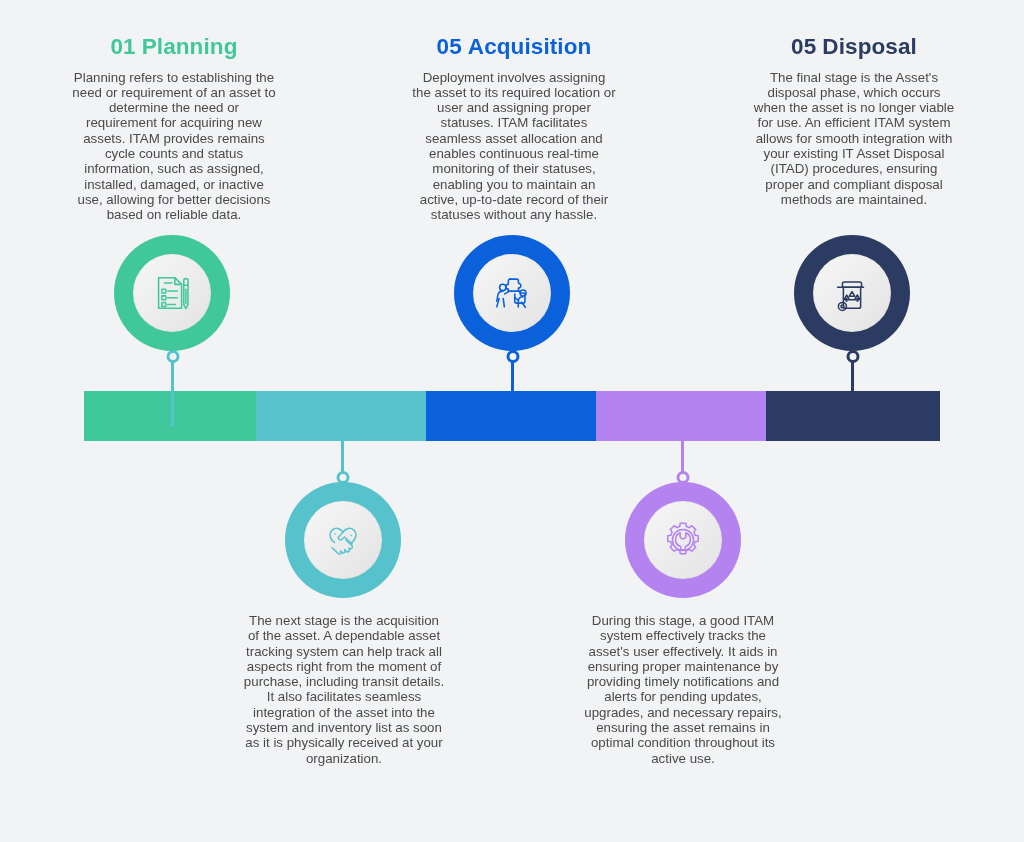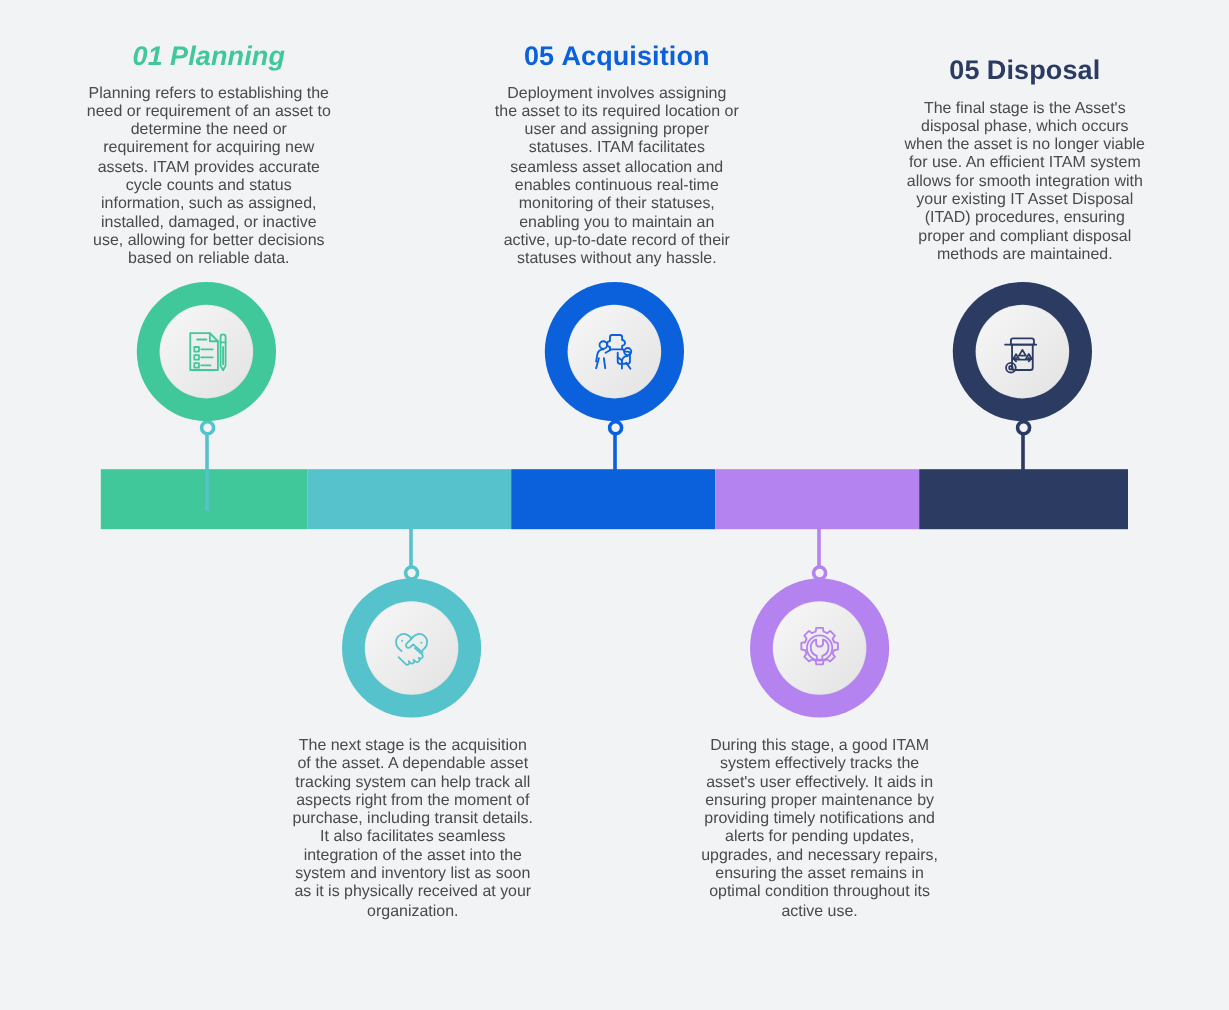--- a/index.html
+++ b/index.html
@@ -102,34 +102,34 @@
   .node-inner svg {
     display: block;
   }
 </style>
 </head>
 <body>
 
 <div id="infographic">
 
   <div class="stage-text" style="left:72px; top:34px; width:204px;">
-    <div class="stage-heading" style="color:#40c79a;font-style:italic;">
+    <div class="stage-heading" style="color:#40c79a;">
       <span class="num">01</span><span>Planning</span>
     </div>
-    <p class="stage-body">Planning refers to establishing the need or requirement of an asset to determine the need or requirement for acquiring new assets. ITAM provides accurate cycle counts and status information, such as assigned, installed, damaged, or inactive use, allowing for better decisions based on reliable data.</p>
+    <p class="stage-body">Planning refers to establishing the need or requirement of an asset to determine the need or requirement for acquiring new assets. ITAM provides remains cycle counts and status information, such as assigned, installed, damaged, or inactive use, allowing for better decisions based on reliable data.</p>
   </div>
 
   <div class="stage-text" style="left:412px; top:34px; width:204px;">
     <div class="stage-heading" style="color:#0b61db;">
       <span class="num">05</span><span>Acquisition</span>
     </div>
     <p class="stage-body">Deployment involves assigning the asset to its required location or user and assigning proper statuses. ITAM facilitates seamless asset allocation and enables continuous real-time monitoring of their statuses, enabling you to maintain an active, up-to-date record of their statuses without any hassle.</p>
   </div>
 
-  <div class="stage-text" style="left:752px; top:34px; width:204px;margin-top:12px;">
+  <div class="stage-text" style="left:752px; top:34px; width:204px;">
     <div class="stage-heading" style="color:#2b3b61;">
       <span class="num">05</span><span>Disposal</span>
     </div>
     <p class="stage-body">The final stage is the Asset's disposal phase, which occurs when the asset is no longer viable for use. An efficient ITAM system allows for smooth integration with your existing IT Asset Disposal (ITAD) procedures, ensuring proper and compliant disposal methods are maintained.</p>
   </div>
 
   <div class="stage-text" style="left:242px; top:613px; width:204px;">
     <p class="stage-body">The next stage is the acquisition of the asset. A dependable asset tracking system can help track all aspects right from the moment of purchase, including transit details. It also facilitates seamless integration of the asset into the system and inventory list as soon as it is physically received at your organization.</p>
   </div>
 

